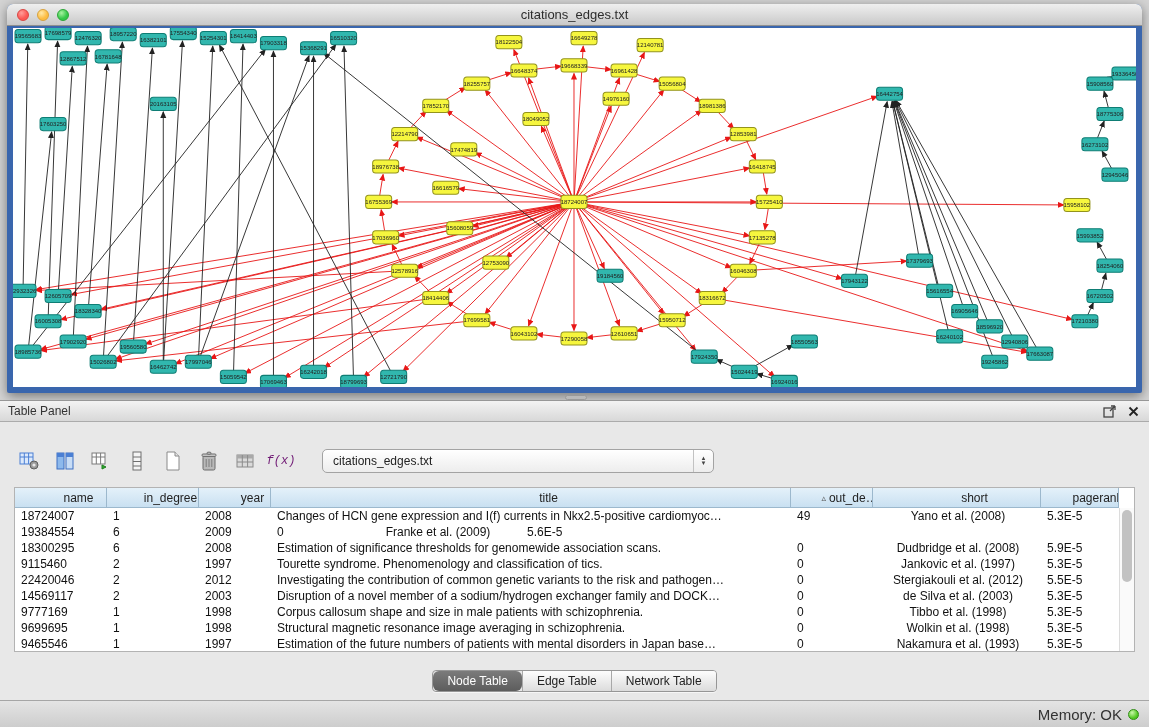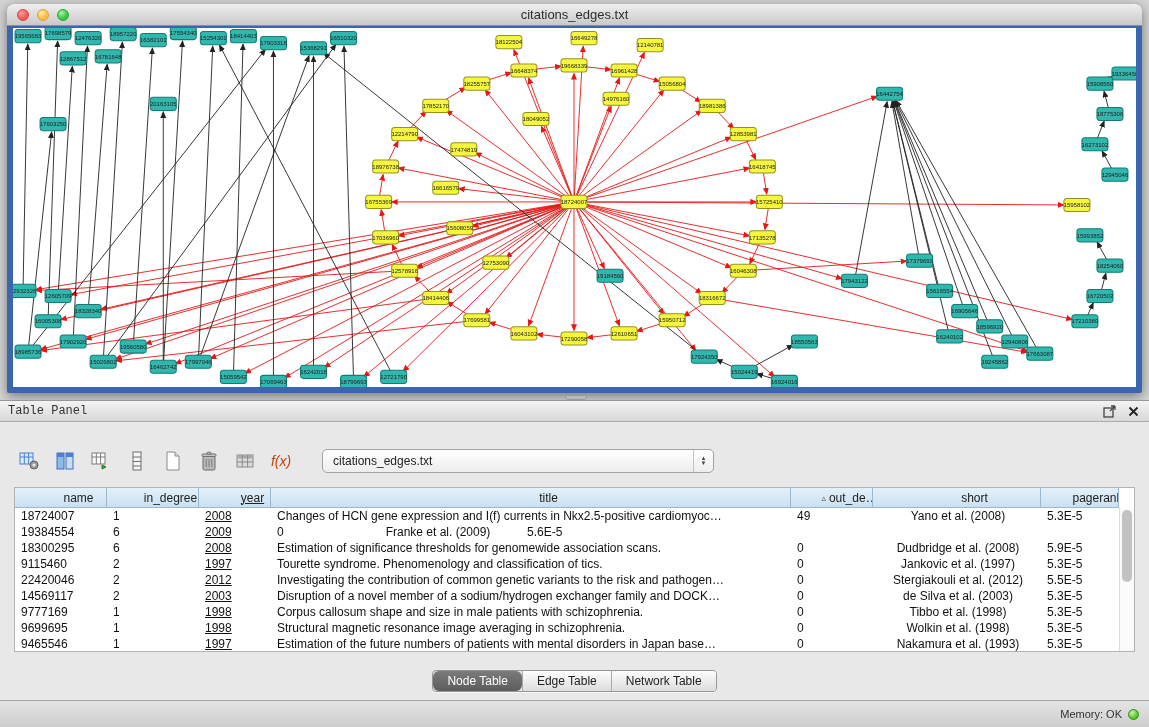--- a/index.html
+++ b/index.html
@@ -23,60 +23,60 @@
 
   
   .splitter { position:absolute; left:565px; top:395px; width:22px; height:5px;
     background:#b9b9b9; border:1px solid #9a9a9a; border-radius:3px; }
 
   
   .table-panel { position:absolute; left:0; top:400px; width:1149px; height:300px;
     background:#e8e8e8; border-top:1px solid #979797; }
   .panel-header { height:21px; background:linear-gradient(#f3f3f3,#d8d8d8);
     border-bottom:1px solid #ababab; display:flex; align-items:center; padding:0 8px; }
-  .panel-title { font-size:12px; color:#333; flex:1;font-family:Liberation Mono, monospace; }
+  .panel-title { font-size:12px; color:#333; flex:1; }
   .panel-btn { width:16px; height:16px; display:flex; align-items:center; justify-content:center; margin-left:8px; cursor:default; }
 
   .toolbar { position:absolute; left:16px; top:44px; height:32px; display:flex; align-items:center; gap:10px; }
   .tool-btn { width:26px; height:26px; display:flex; align-items:center; justify-content:center; border-radius:4px; }
-  .fx { font-family:Liberation Sans, sans-serif; font-style:italic; font-size:14px; color:#c2410c; }
+  .fx { font-family:Liberation Mono, monospace; font-style:italic; font-size:12px; color:#701a75; }
 
   .combo { margin-left:18px; width:392px; height:24px; border:1px solid #a3a3a3; border-radius:5px;
     background:linear-gradient(#ffffff,#ededed); display:flex; align-items:center; box-shadow:inset 0 1px 0 #fff; }
   .combo-text { flex:1; font-size:12px; color:#222; padding-left:10px; white-space:nowrap; overflow:hidden; }
   .combo-arrows { width:20px; height:100%; border-left:1px solid #c2c2c2; display:flex; flex-direction:column;
     align-items:center; justify-content:center; font-size:6px; color:#444; line-height:5px; }
 
   .table-wrap { position:absolute; left:14px; right:14px; top:86px; bottom:48px;
     background:#fff; border:1px solid #b3b3b3; overflow:hidden; }
   .thead { display:flex; height:20px; border-bottom:1px solid #9cb8cd; margin-right:15px; }
   .th { background:linear-gradient(#e4f1fa,#c9e0f1); border-right:1px solid #9cb8cd;
     font-size:12px; color:#222; display:flex; align-items:center; justify-content:center; overflow:hidden; white-space:nowrap;padding-left:36px; }
   .th .sort { font-size:9px; color:#555; margin-right:3px; }
   .tbody { position:absolute; top:20px; left:0; right:15px; bottom:0; overflow:hidden; }
   .tr { display:flex; height:16px; align-items:center; }
   .td { font-size:12px; color:#111; white-space:nowrap; overflow:hidden; padding:0 4px 0 6px; }
-  .c0{width:92px;} .c1{width:92px;} .c2{width:72px;text-decoration:underline;} .c3{flex:1;} .c4{width:82px;}
+  .c0{width:92px;} .c1{width:92px;} .c2{width:72px;} .c3{flex:1;} .c4{width:82px;}
   .c5{width:168px; text-align:center;} .c6{width:78px;}
   .vscroll { position:absolute; right:0; top:20px; bottom:0; width:15px; background:#fafafa; border-left:1px solid #dcdcdc; }
   .vthumb { position:absolute; left:2px; right:2px; top:2px; height:72px; border-radius:6px; background:#c2c2c2; }
 
   .tabs { position:absolute; left:0; right:0; bottom:8px; display:flex; justify-content:center; }
   .seg-group { display:inline-flex; border:1px solid #969696; border-radius:4px; overflow:hidden;
     box-shadow:0 1px 0 rgba(255,255,255,.6); }
   .seg { font-size:12px; padding:3px 14px; background:linear-gradient(#fdfdfd,#dcdcdc); color:#222;
     border-left:1px solid #a8a8a8; cursor:default; }
   .seg:first-child { border-left:none;border-radius:6px; }
   .seg.selected { background:linear-gradient(#7b7b7b,#5d5d5d); color:#fff; }
 
   
   .status-bar { position:absolute; left:0; bottom:0; width:1149px; height:27px;
     background:linear-gradient(#e4e4e4,#cdcdcd); border-top:1px solid #a6a6a6;
     display:flex; align-items:center; justify-content:flex-end; padding-right:10px; gap:6px; }
-  .mem-label { font-size:11px; color:#333; }
+  .mem-label { font-size:15px; color:#333; }
   .mem-dot { width:11px; height:11px; border-radius:50%; border:1px solid #2e8c12;
     background:radial-gradient(circle at 35% 30%, #c9f7a8, #4fc61e 65%); }
 </style>
 </head>
 <body>
 
 <div class="net-window">
   <div class="titlebar">
     <div class="lights">
       <div class="light red"></div>

